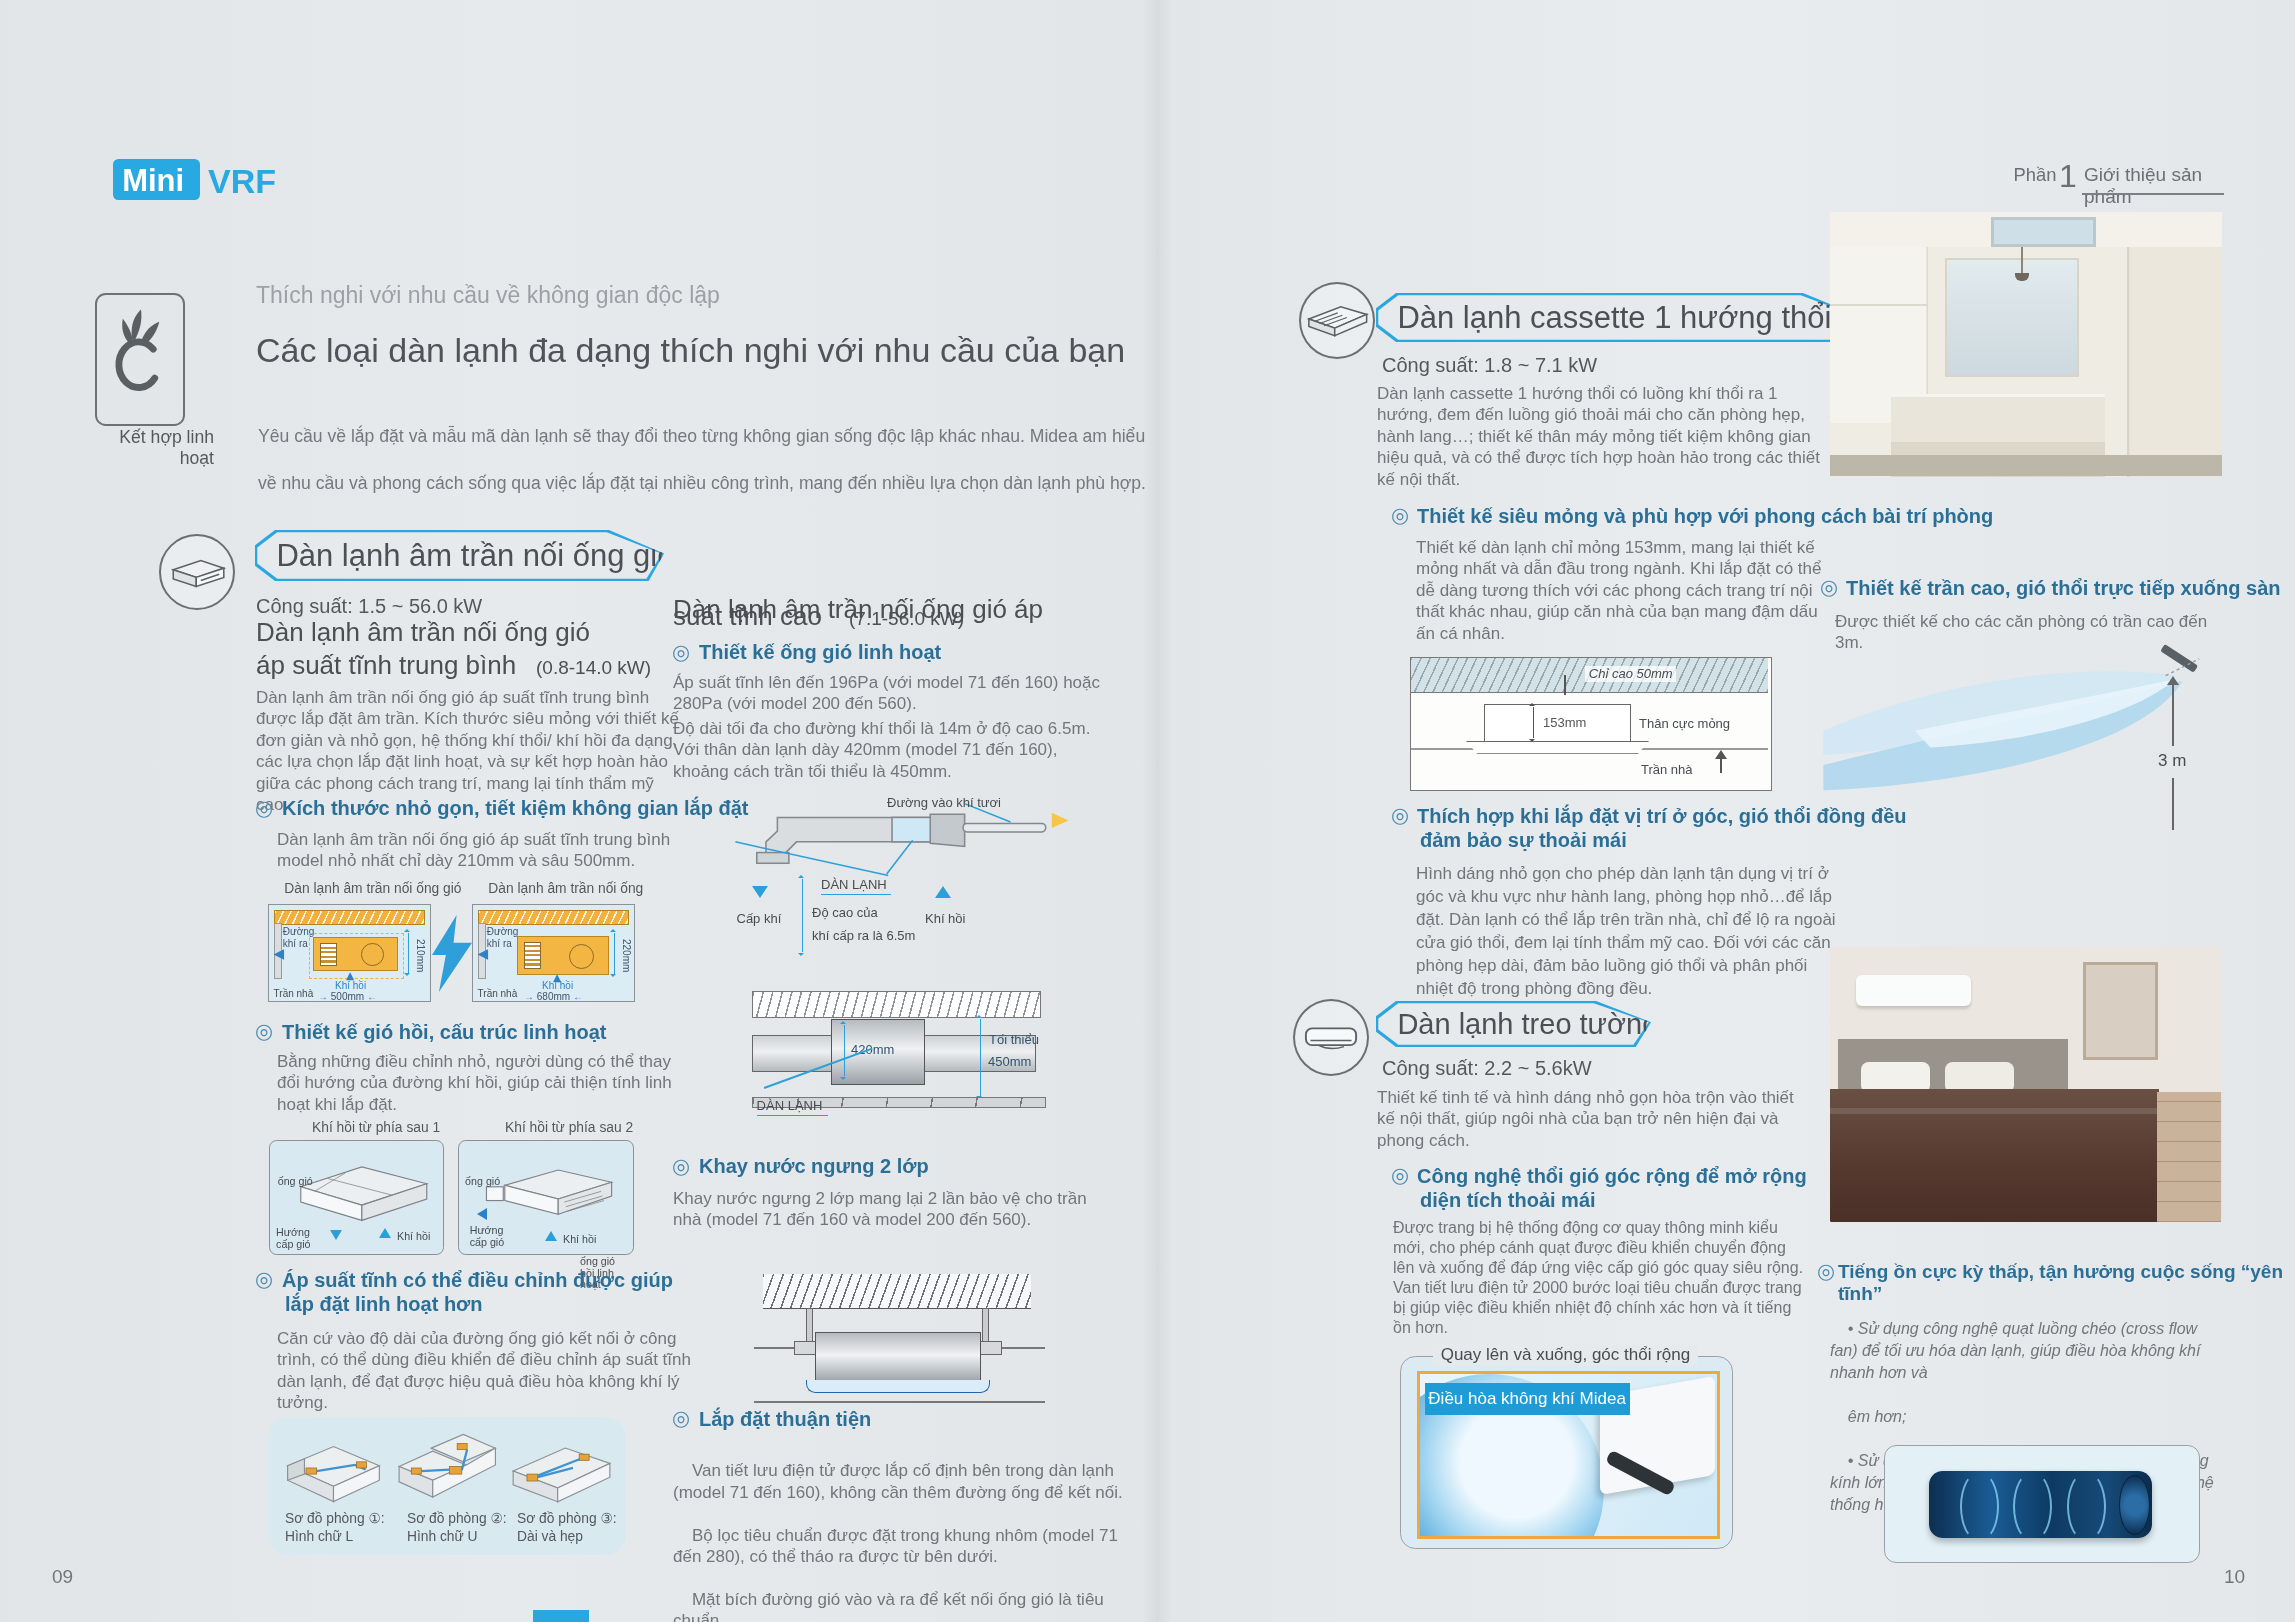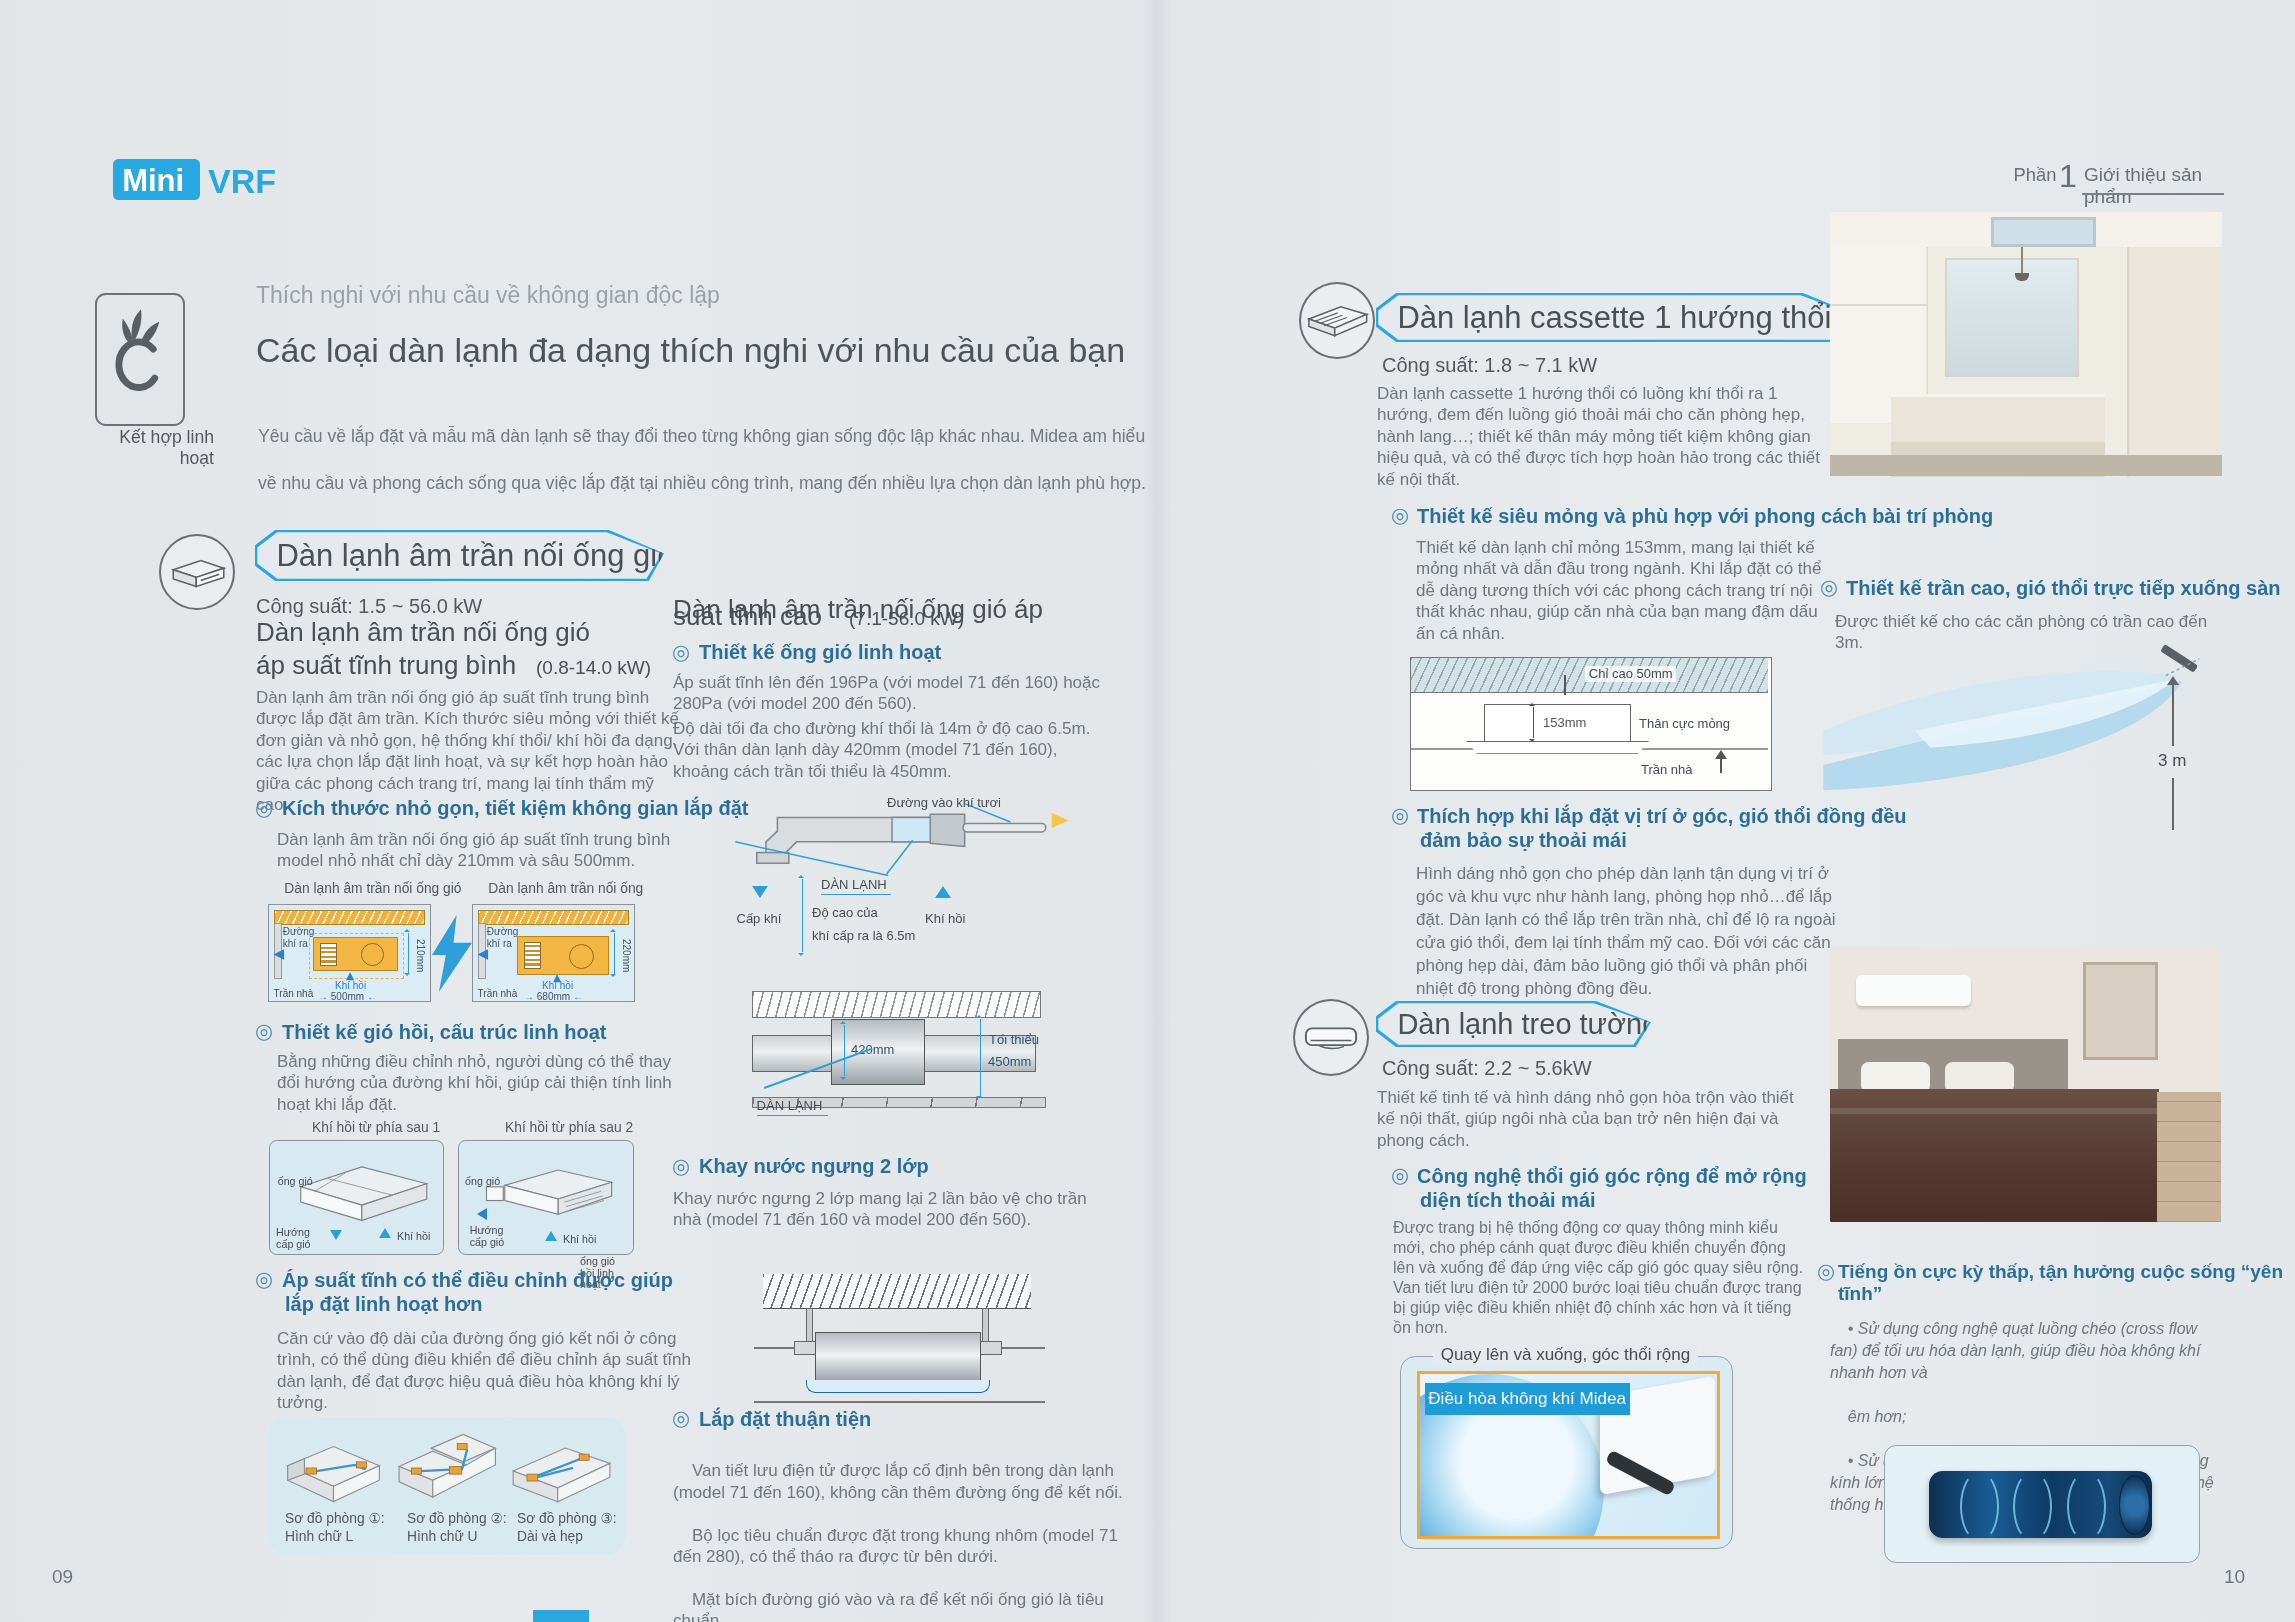--- a/index.html
+++ b/index.html
@@ -337,21 +337,21 @@
     <div class="abs" style="left:191px;top:35px;width:1.5px;height:27.5px;background:#8b857a;"></div>
     <div class="abs" style="left:185px;top:61px;width:13.8px;height:7.7px;background:#6e685e;border-radius:0 0 6.1px 6.1px;"></div>
   </div>
 
   <span class="t ring" style="left:1391px;top:503px;">◎</span>
   <span class="t feat" style="left:1417px;top:505px;">Thiết kế siêu mỏng và phù hợp với phong cách bài trí phòng</span>
   <span class="t body" style="left:1416px;top:537px;width:417px;">Thiết kế dàn lạnh chỉ mỏng 153mm, mang lại thiết kế mỏng nhất và dẫn đầu trong ngành. Khi lắp đặt có thể dễ dàng tương thích với các phong cách trang trí nội thất khác nhau, giúp căn nhà của bạn mang đậm dấu ấn cá nhân.</span>
 
   <div class="abs" style="left:1410px;top:657px;width:360px;height:132px;border:1.5px solid #777;background:#fdfdfc;">
     <div class="abs" style="left:0;top:0;width:357px;height:34px;background:#d3e2e6;background-image:repeating-linear-gradient(115deg,rgba(90,110,120,.5) 0 1.5px,transparent 1.5px 8.4px);border-bottom:1.5px solid #777;"></div>
-    <span class="t mlab" style="left:174px;top:7.7px;background:rgba(255,255,255,.75);padding:0.8px 3.8px;">Chỉ cao 50mm</span>
+    <span class="t mlab" style="left:174px;top:7.7px;background:rgba(255,255,255,.75);padding:0.8px 3.8px;font-style:italic;">Chỉ cao 50mm</span>
     <div class="abs" style="left:153px;top:17px;width:1.5px;height:20px;background:#555;"></div>
     <div class="abs" style="left:0;top:90px;width:357px;height:1.5px;background:#999;"></div>
     <div class="abs" style="left:73px;top:46px;width:145px;height:37px;background:#fff;border:1.5px solid #666;"></div>
     <div class="abs" style="left:55px;top:83px;width:181px;height:10.7px;background:#fff;border:1.5px solid #666;clip-path:polygon(0 0,100% 0,94% 100%,6% 100%);"></div>
     <div class="vdim gray" style="left:122px;top:49px;height:31px;"></div>
     <span class="t mlab" style="left:132px;top:57px;color:#555;">153mm</span>
     <span class="t mlab" style="left:228px;top:58px;">Thân cực mỏng</span>
     <span class="t mlab" style="left:230px;top:104px;">Trần nhà</span>
     <div class="abs" style="left:309px;top:98px;width:1.5px;height:17px;background:#555;"></div>
     <div class="tri up" style="left:304px;top:92px;border-bottom-color:#555;border-width:6.1px;border-bottom-width:9.2px;"></div>

